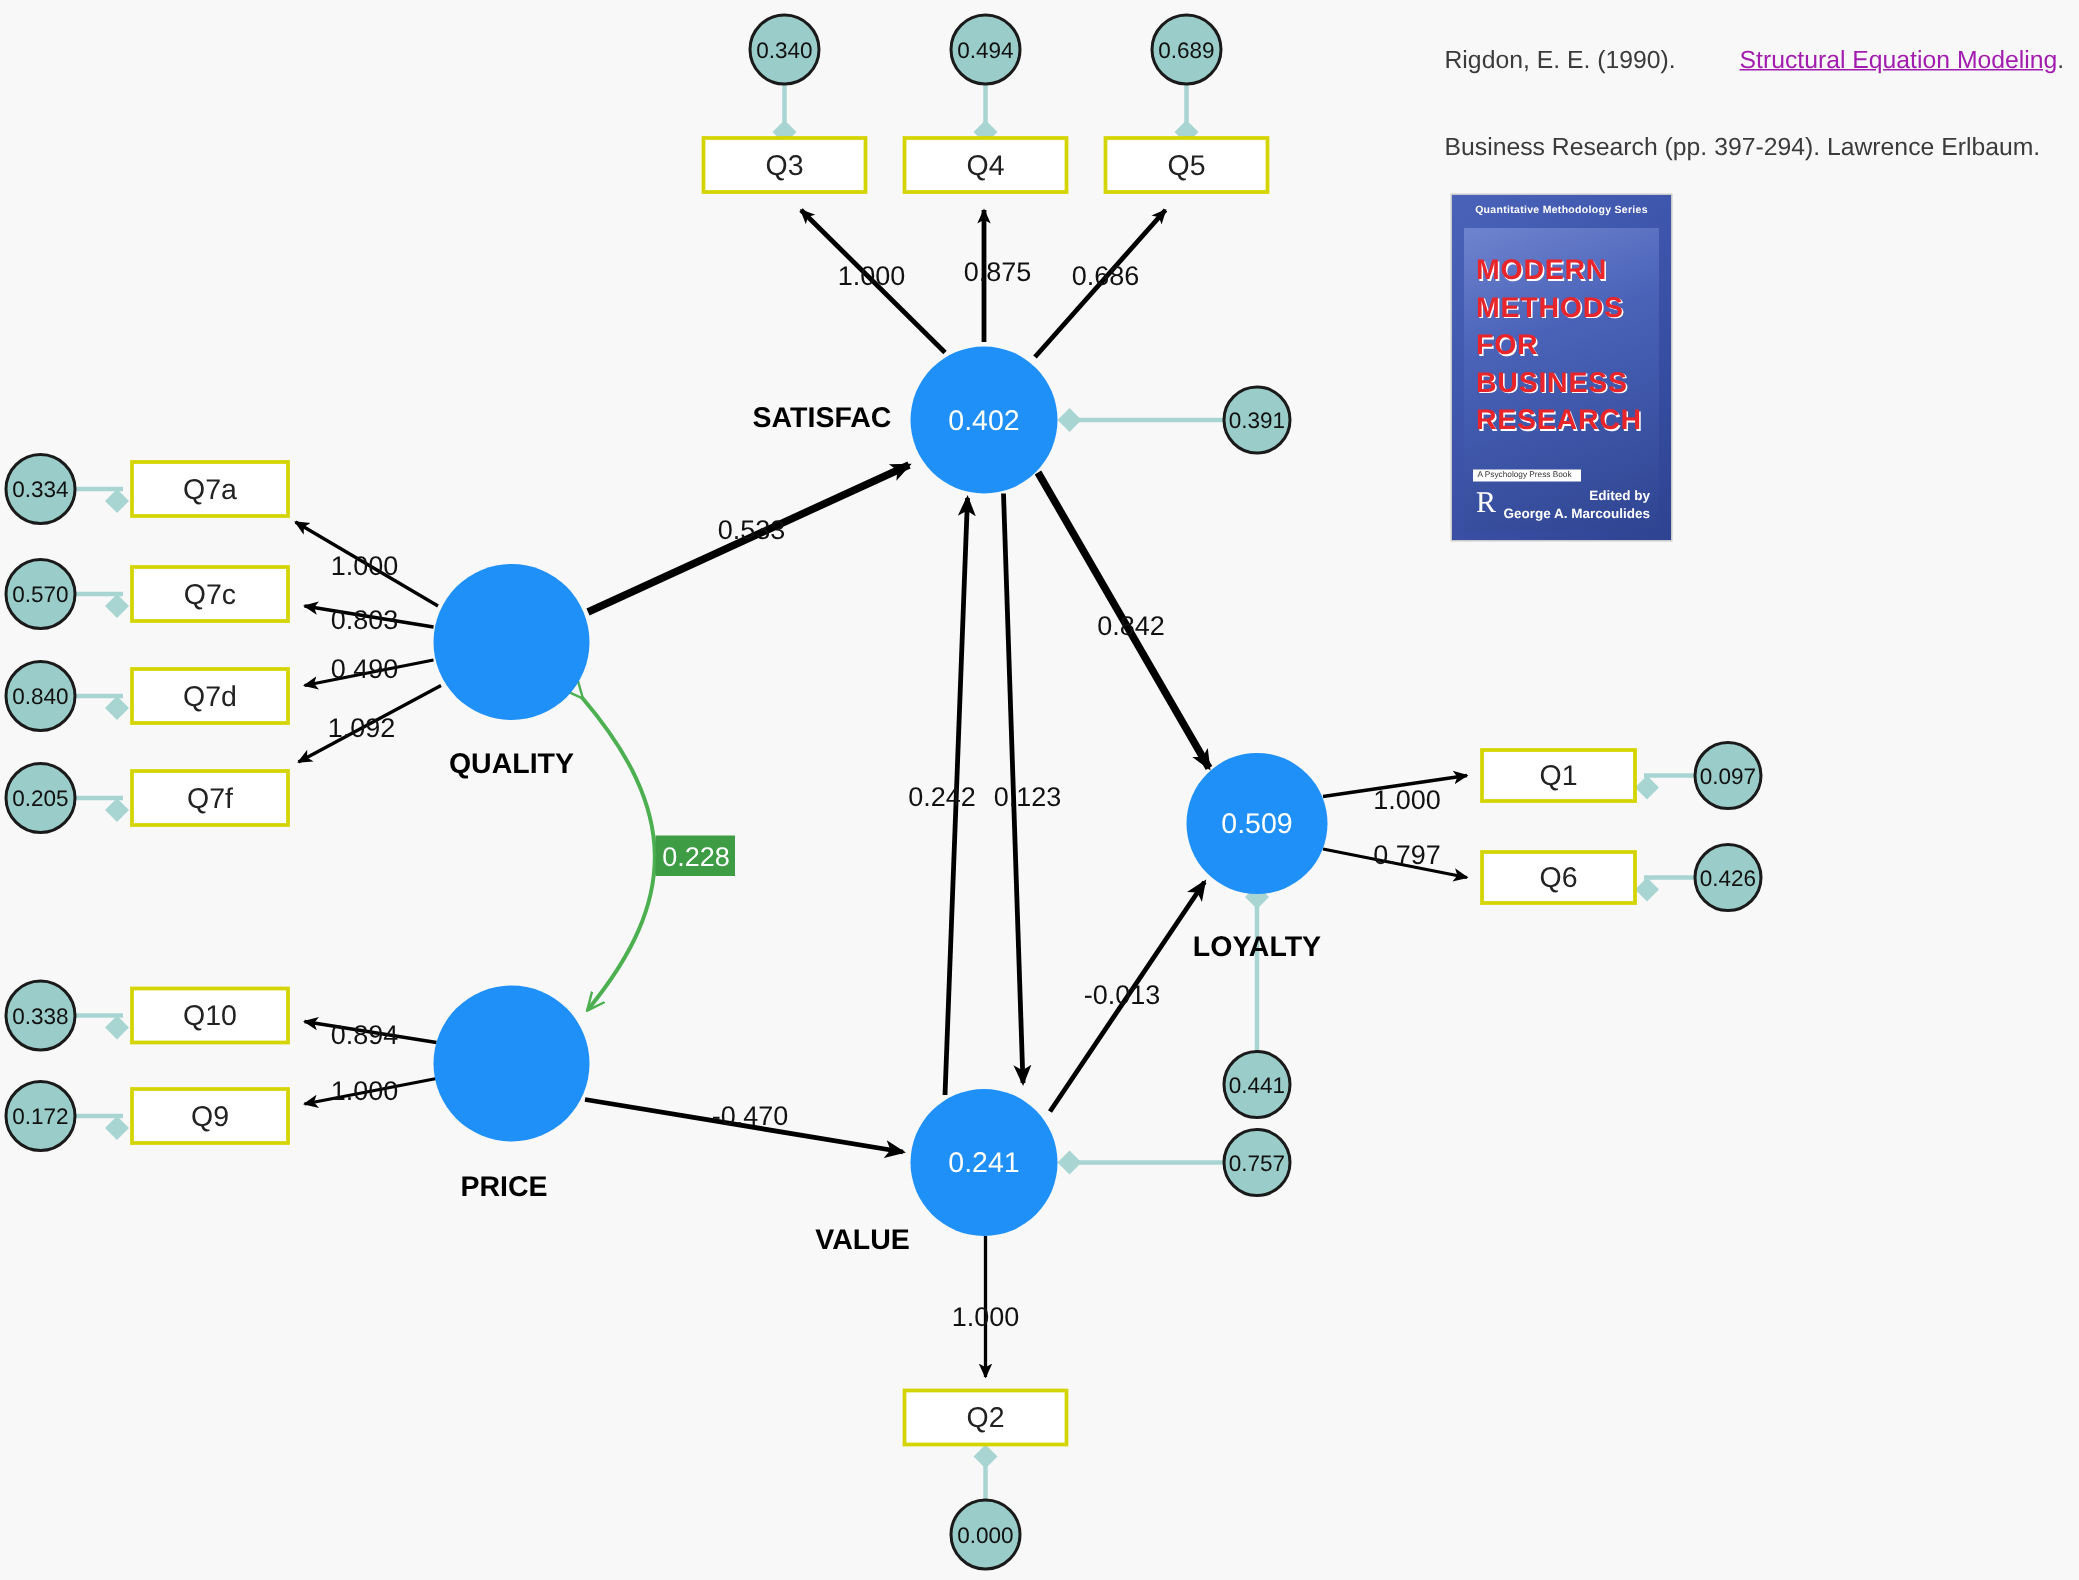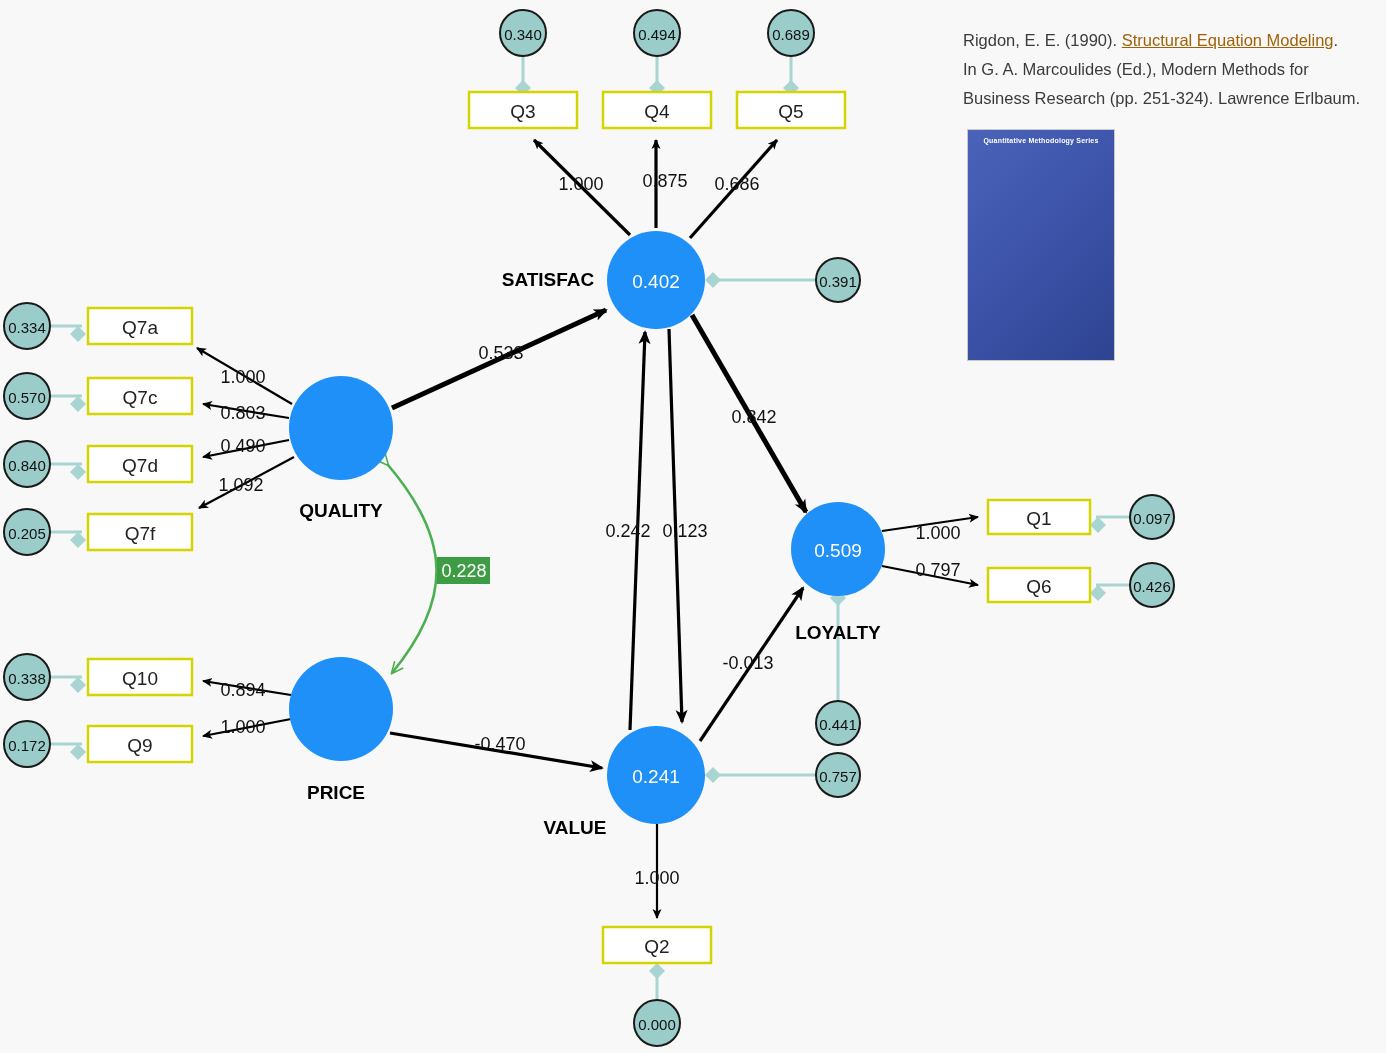--- a/index.html
+++ b/index.html
@@ -105,22 +105,23 @@
     position: absolute;
     left: 963px;
     top: 26px;
     width: 420px;
     font-family: "Liberation Sans", sans-serif;
     font-size: 16.5px;
     line-height: 29px;
     color: #3b3b3b;
   }
   .citation a {
-    color: #a16207;
+    color: #a21caf;
     text-decoration: underline;
+    margin-left: 38px;
   }
   .book {
     position: absolute;
     left: 967px;
     top: 129px;
     width: 148px;
     height: 232px;
     background: linear-gradient(135deg, #4a63b8 0%, #3f56ad 40%, #2e4391 100%);
     border: 1px solid #c9c9c9;
     box-sizing: border-box;
@@ -441,21 +442,36 @@
       <g>
         <circle class="lv-circle" cx="838" cy="549" r="47"></circle>
         <text class="lv-value" x="838" y="550">0.509</text>
         <text class="lv-label" x="838" y="632">LOYALTY</text>
       </g>
     </g>
   </svg>
 
   <div class="citation">
     <span>Rigdon, E. E. (1990). </span><a href="#">Structural Equation Modeling</a><span>.</span><br>
-    <span>In G. A. Marcoulides (Ed.), Modern Methods for</span><br>
-    <span>Business Research (pp. 251-324). Lawrence Erlbaum.</span>
+    <br>
+    <span>Business Research (pp. 397-294). Lawrence Erlbaum.</span>
   </div>
 
   <div class="book">
     <div class="book-series">Quantitative Methodology Series</div>
+    <div class="book-inner">
+      <div class="book-title">
+        <div>MODERN</div>
+        <div>METHODS</div>
+        <div>FOR</div>
+        <div>BUSINESS</div>
+        <div>RESEARCH</div>
+      </div>
+      <div class="book-bottom">
+        <div class="book-imprint">A Psychology Press Book</div>
+        <div class="book-editor">Edited by</div>
+        <div class="book-editor">George A. Marcoulides</div>
+        <div class="book-r">R</div>
+      </div>
+    </div>
   </div>
 
 </div>
 
 </body></html>

